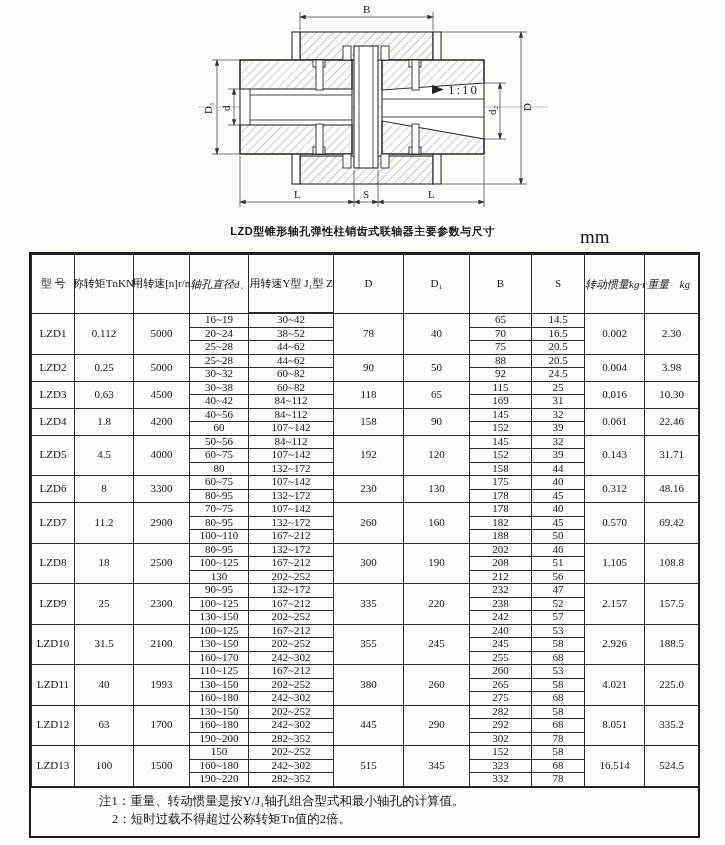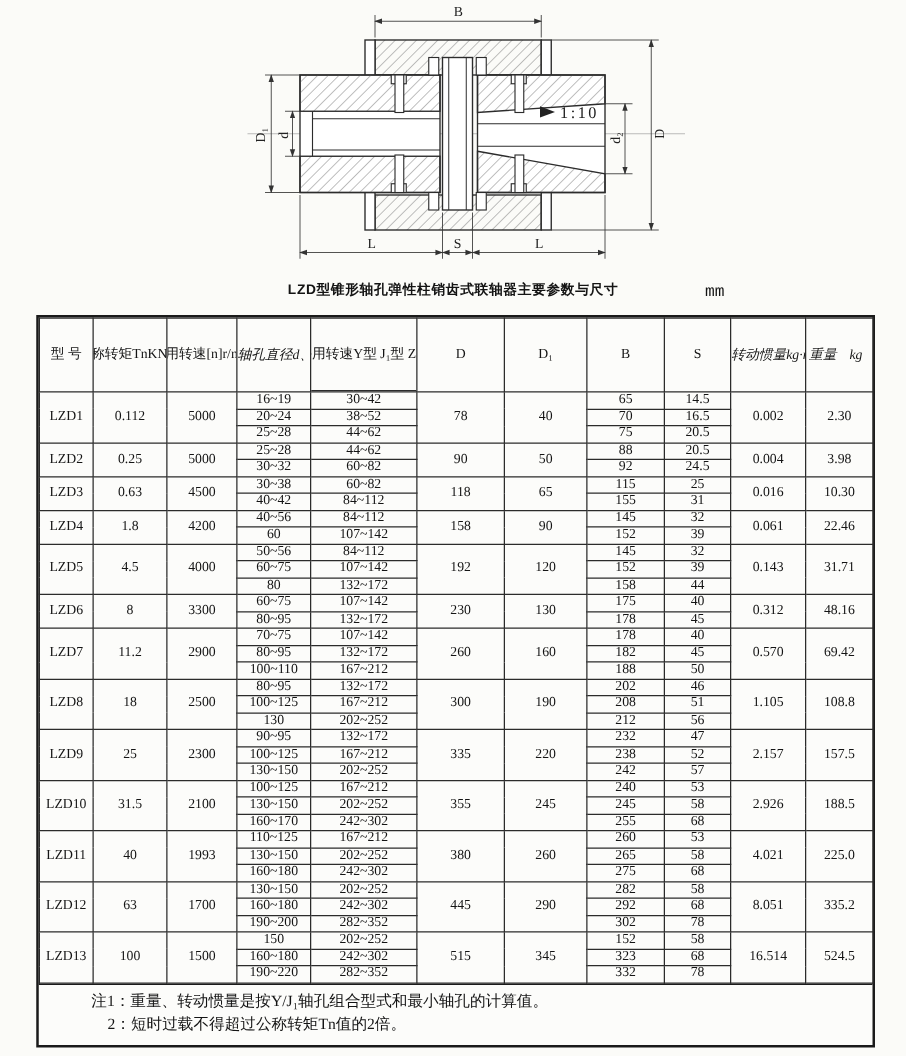--- a/index.html
+++ b/index.html
@@ -15,22 +15,22 @@
   .drawing-wrap{width:725px;height:215px;}
   svg text{font-family:"Liberation Serif","DejaVu Serif",serif;fill:#222;}
 
   
   .title-row{position:relative;height:24px;margin-top:9px;}
   .page-title{
     position:absolute;left:60px;right:60px;text-align:center;
     font-family:"Liberation Sans","DejaVu Sans",sans-serif;
     font-weight:bold;font-size:11px;letter-spacing:.5px;
   }
-  .unit-label{position:absolute;left:564px;top:2px;font-size:13px;
-    font-family:Liberation Mono, monospace;}
+  .unit-label{position:absolute;left:580px;top:2px;font-size:19px;
+    font-family:Liberation Serif, serif;}
 
   
   .table-frame{
     margin:4px 0 0 29px;width:667px;
     border:2px solid #1a1a1a;background:#fcfcfa;
   }
   table{border-collapse:collapse;table-layout:fixed;width:667px;}
   th,td{
     border:1px solid #2b2b2b;
     font-size:11px;font-weight:normal;
@@ -40,21 +40,21 @@
   }
   thead th{height:58px;padding:0;}
   .hstack{display:flex;flex-direction:row;height:100%;justify-content:center;}
   .hstack .seg{flex:1;display:flex;align-items:center;justify-content:center;}
   .hstack .seg.bordered{border-bottom:1px solid #2b2b2b;}
   .hstack.spread{justify-content:space-between;padding:4px 0 3px;font-style:italic;}
   tbody td{height:12.5px;}
   tbody tr.group-start td{border-top:1px solid #1f1f1f;}
   .notes{
     border-top:1px solid #1a1a1a;
-    padding:4px 8px 7px 42px;
+    padding:4px 8px 7px 68px;
     font-size:12.5px;line-height:1.5;text-align:left;
   }
   .note-line-2{padding-left:13px;}
 </style>
 </head>
 <body>
 
 <div class="sheet">
 
   <div class="drawing-wrap">
@@ -283,21 +283,21 @@
             <td rowspan="2">118</td>
             <td rowspan="2">65</td>
             <td>115</td>
             <td>25</td>
             <td rowspan="2">0.016</td>
             <td rowspan="2">10.30</td>
           </tr>
           <tr>
             <td>40~42</td>
             <td>84~112</td>
-            <td>155</td>
+            <td>169</td>
             <td>31</td>
           </tr>
           <tr class="group-start">
             <td rowspan="2">LZD4</td>
             <td rowspan="2">1.8</td>
             <td rowspan="2">4200</td>
             <td>40~56</td>
             <td>84~112</td>
             <td rowspan="2">158</td>
             <td rowspan="2">90</td>

